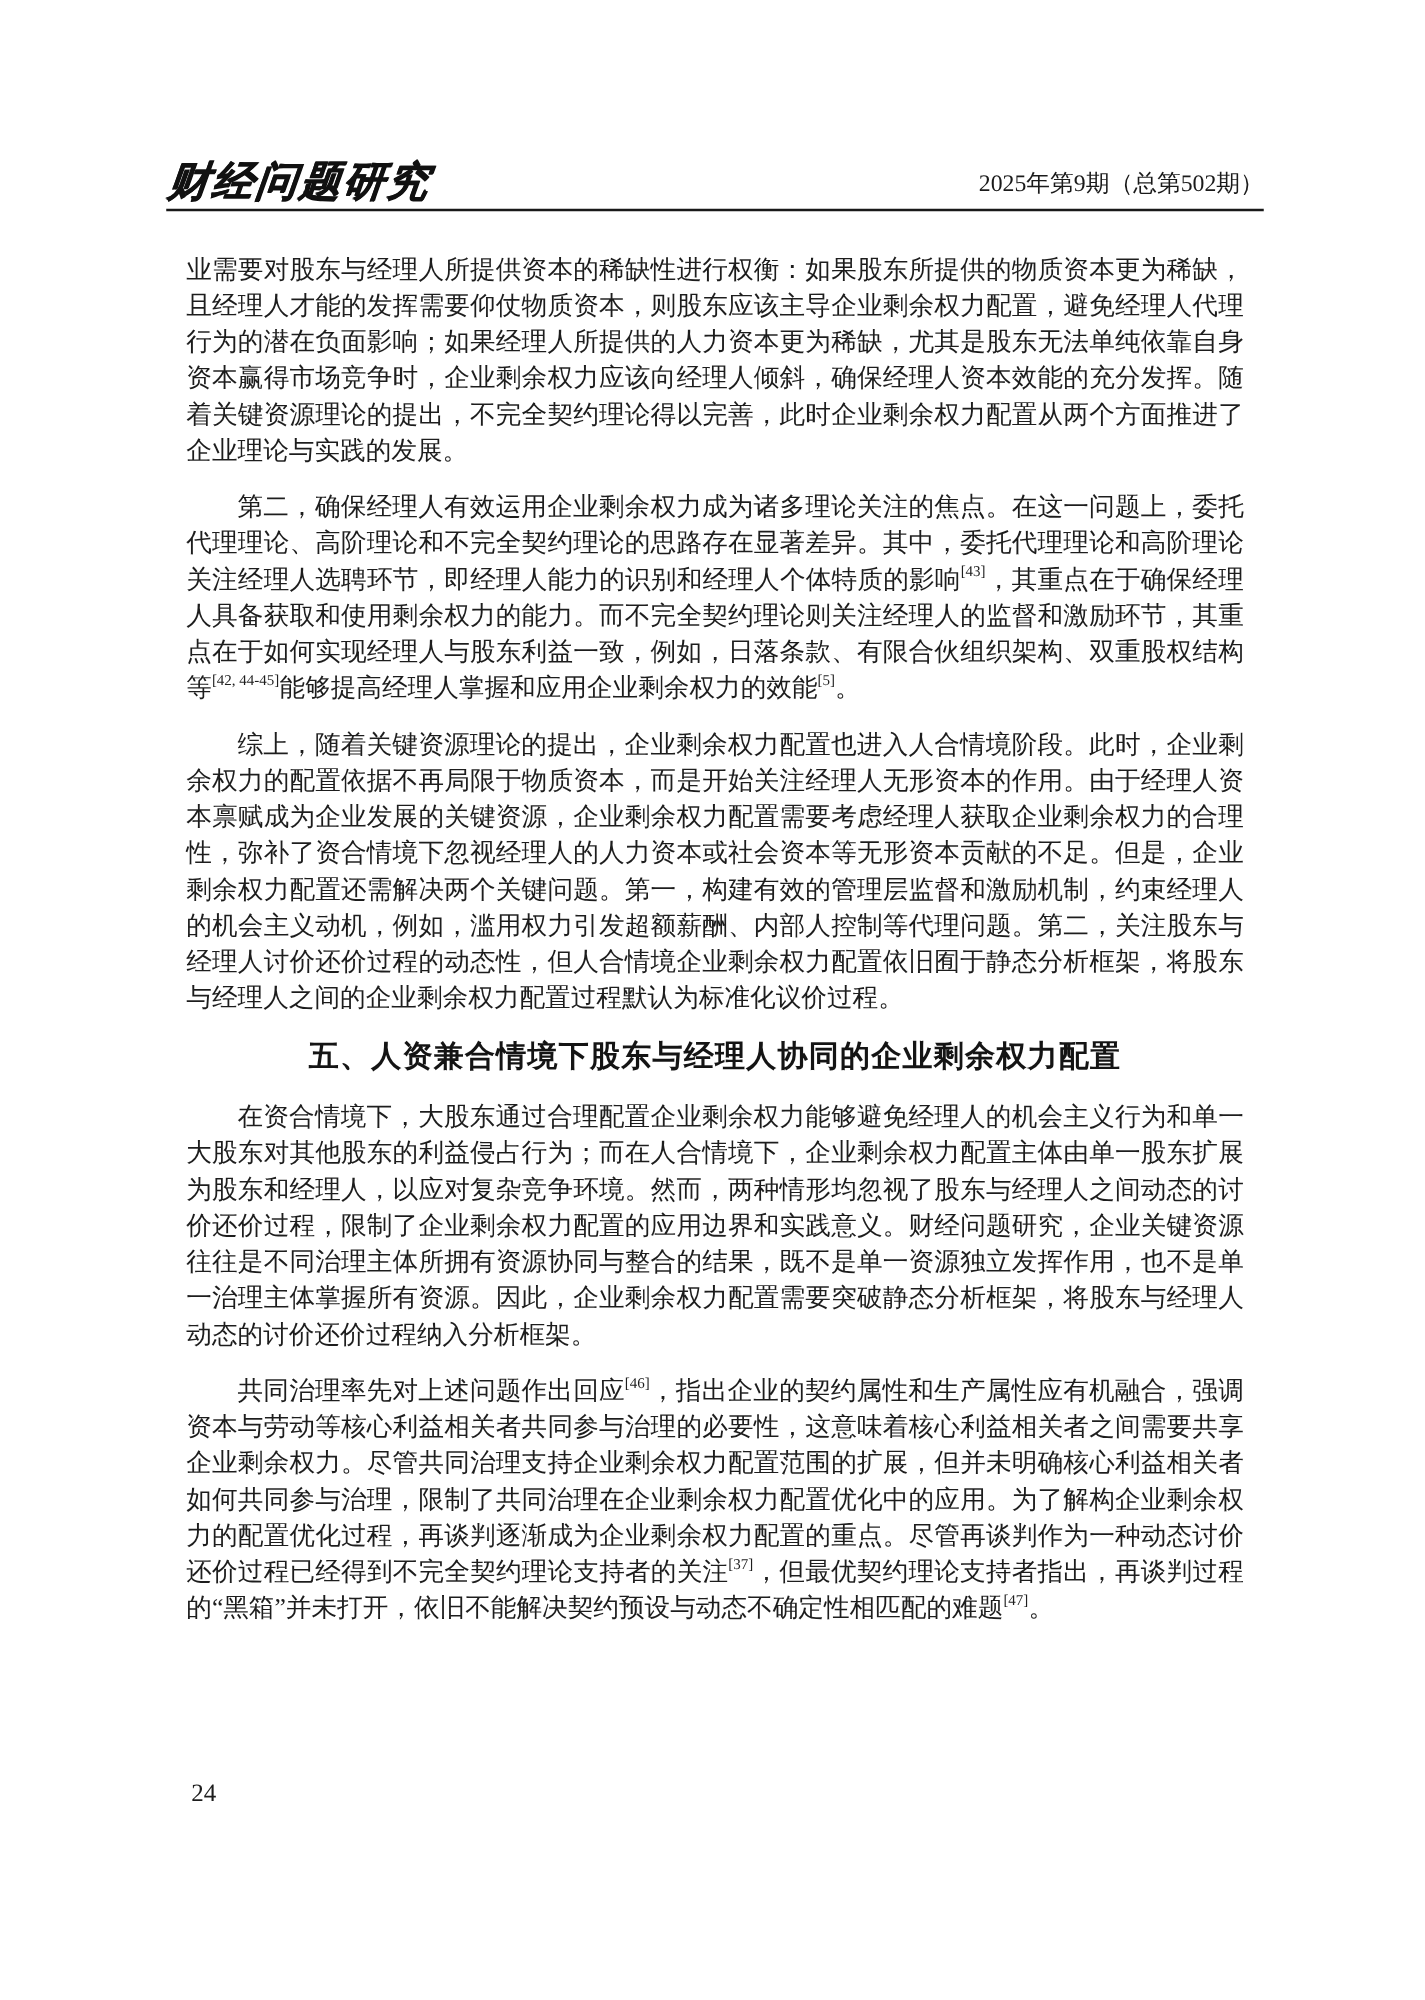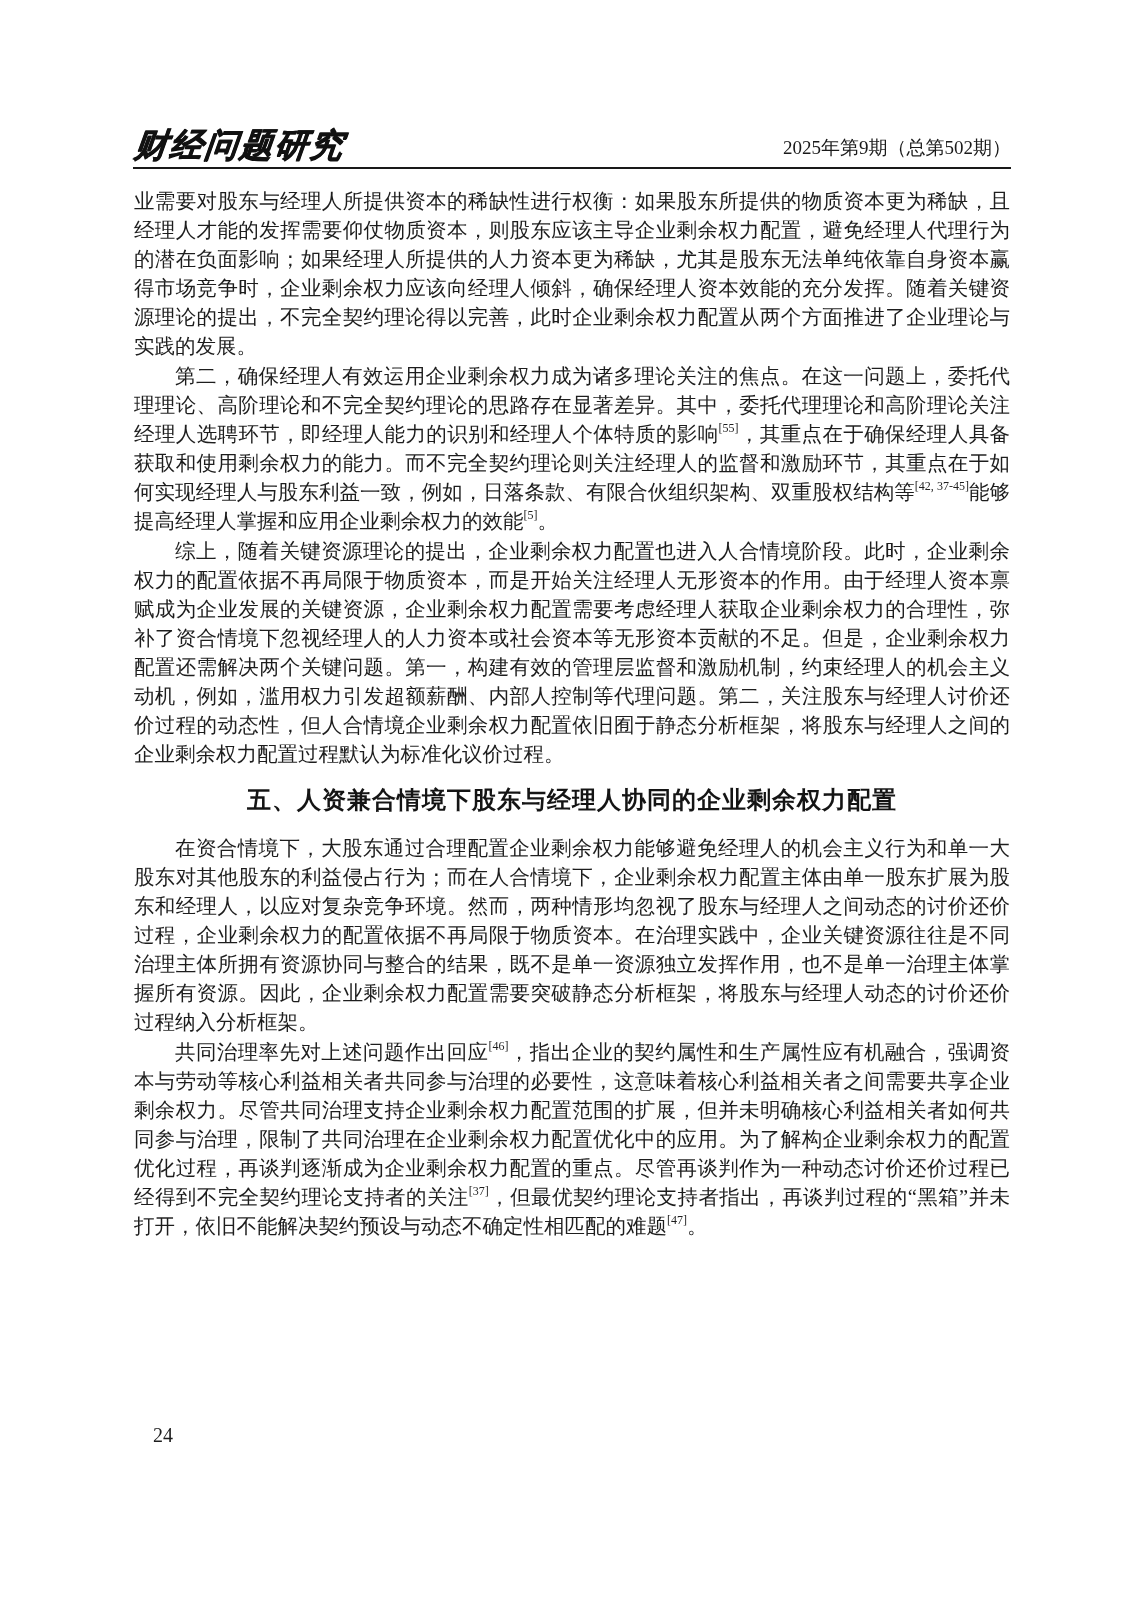--- a/index.html
+++ b/index.html
@@ -48,21 +48,21 @@
     white-space: nowrap;
     text-align: center;
   }
   .content {
     position: absolute;
     left: 133px;
     top: 186px;
     width: 878px;
   }
   .para {
-    margin: 1px;
+    margin: 16px;
     font-size: 20.5px;
     line-height: 29px;
     text-align: justify;
     color: #1d1d1d;
   }
   .para.indent {
     text-indent: 2em;
   }
   .section-heading {
     font-family: Liberation Sans, sans-serif;
@@ -96,22 +96,22 @@
 
 <div class="page">
 
   <div class="header">
     <div class="logo">财经问题研究</div>
     <div class="issue">2025年第9期（总第502期）</div>
   </div>
 
   <div class="content">
       <p class="para">业需要对股东与经理人所提供资本的稀缺性进行权衡：如果股东所提供的物质资本更为稀缺，且经理人才能的发挥需要仰仗物质资本，则股东应该主导企业剩余权力配置，避免经理人代理行为的潜在负面影响；如果经理人所提供的人力资本更为稀缺，尤其是股东无法单纯依靠自身资本赢得市场竞争时，企业剩余权力应该向经理人倾斜，确保经理人资本效能的充分发挥。随着关键资源理论的提出，不完全契约理论得以完善，此时企业剩余权力配置从两个方面推进了企业理论与实践的发展。</p>
-      <p class="para indent">第二，确保经理人有效运用企业剩余权力成为诸多理论关注的焦点。在这一问题上，委托代理理论、高阶理论和不完全契约理论的思路存在显著差异。其中，委托代理理论和高阶理论关注经理人选聘环节，即经理人能力的识别和经理人个体特质的影响<sup class="cite">[55]</sup>，其重点在于确保经理人具备获取和使用剩余权力的能力。而不完全契约理论则关注经理人的监督和激励环节，其重点在于如何实现经理人与股东利益一致，例如，日落条款、有限合伙组织架构、双重股权结构等<sup class="cite">[42, 37-45]</sup>能够提高经理人掌握和应用企业剩余权力的效能<sup class="cite">[5]</sup>。</p>
+      <p class="para indent">第二，确保经理人有效运用企业剩余权力成为诸多理论关注的焦点。在这一问题上，委托代理理论、高阶理论和不完全契约理论的思路存在显著差异。其中，委托代理理论和高阶理论关注经理人选聘环节，即经理人能力的识别和经理人个体特质的影响<sup class="cite">[43]</sup>，其重点在于确保经理人具备获取和使用剩余权力的能力。而不完全契约理论则关注经理人的监督和激励环节，其重点在于如何实现经理人与股东利益一致，例如，日落条款、有限合伙组织架构、双重股权结构等<sup class="cite">[42, 44-45]</sup>能够提高经理人掌握和应用企业剩余权力的效能<sup class="cite">[5]</sup>。</p>
       <p class="para indent">综上，随着关键资源理论的提出，企业剩余权力配置也进入人合情境阶段。此时，企业剩余权力的配置依据不再局限于物质资本，而是开始关注经理人无形资本的作用。由于经理人资本禀赋成为企业发展的关键资源，企业剩余权力配置需要考虑经理人获取企业剩余权力的合理性，弥补了资合情境下忽视经理人的人力资本或社会资本等无形资本贡献的不足。但是，企业剩余权力配置还需解决两个关键问题。第一，构建有效的管理层监督和激励机制，约束经理人的机会主义动机，例如，滥用权力引发超额薪酬、内部人控制等代理问题。第二，关注股东与经理人讨价还价过程的动态性，但人合情境企业剩余权力配置依旧囿于静态分析框架，将股东与经理人之间的企业剩余权力配置过程默认为标准化议价过程。</p>
       <h2 class="section-heading">五、人资兼合情境下股东与经理人协同的企业剩余权力配置</h2>
-      <p class="para indent">在资合情境下，大股东通过合理配置企业剩余权力能够避免经理人的机会主义行为和单一大股东对其他股东的利益侵占行为；而在人合情境下，企业剩余权力配置主体由单一股东扩展为股东和经理人，以应对复杂竞争环境。然而，两种情形均忽视了股东与经理人之间动态的讨价还价过程，企业剩余权力的配置依据不再局限于物质资本。在治理实践中，企业关键资源往往是不同治理主体所拥有资源协同与整合的结果，既不是单一资源独立发挥作用，也不是单一治理主体掌握所有资源。因此，企业剩余权力配置需要突破静态分析框架，将股东与经理人动态的讨价还价过程纳入分析框架。</p>
+      <p class="para indent">在资合情境下，大股东通过合理配置企业剩余权力能够避免经理人的机会主义行为和单一大股东对其他股东的利益侵占行为；而在人合情境下，企业剩余权力配置主体由单一股东扩展为股东和经理人，以应对复杂竞争环境。然而，两种情形均忽视了股东与经理人之间动态的讨价还价过程，限制了企业剩余权力配置的应用边界和实践意义。财经问题研究，企业关键资源往往是不同治理主体所拥有资源协同与整合的结果，既不是单一资源独立发挥作用，也不是单一治理主体掌握所有资源。因此，企业剩余权力配置需要突破静态分析框架，将股东与经理人动态的讨价还价过程纳入分析框架。</p>
       <p class="para indent">共同治理率先对上述问题作出回应<sup class="cite">[46]</sup>，指出企业的契约属性和生产属性应有机融合，强调资本与劳动等核心利益相关者共同参与治理的必要性，这意味着核心利益相关者之间需要共享企业剩余权力。尽管共同治理支持企业剩余权力配置范围的扩展，但并未明确核心利益相关者如何共同参与治理，限制了共同治理在企业剩余权力配置优化中的应用。为了解构企业剩余权力的配置优化过程，再谈判逐渐成为企业剩余权力配置的重点。尽管再谈判作为一种动态讨价还价过程已经得到不完全契约理论支持者的关注<sup class="cite">[37]</sup>，但最优契约理论支持者指出，再谈判过程的“黑箱”并未打开，依旧不能解决契约预设与动态不确定性相匹配的难题<sup class="cite">[47]</sup>。</p>
     </div>
 
   <div class="page-number">24</div>
 
 </div>
 
 </body></html>

